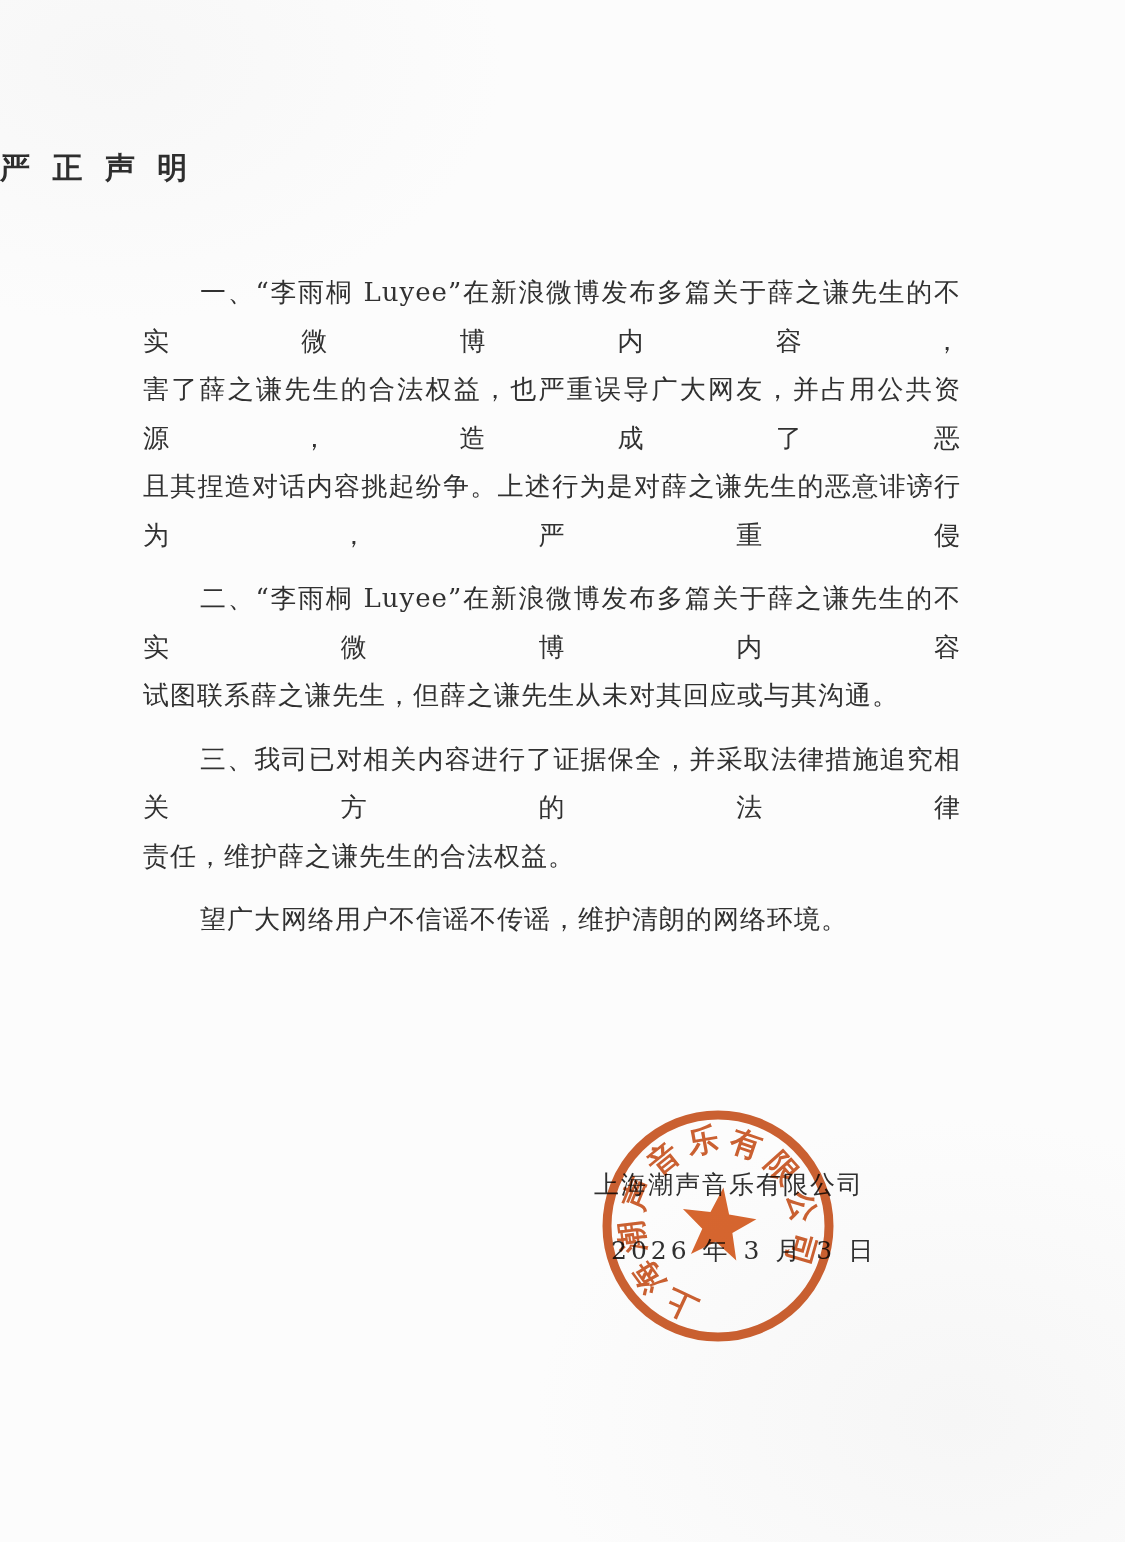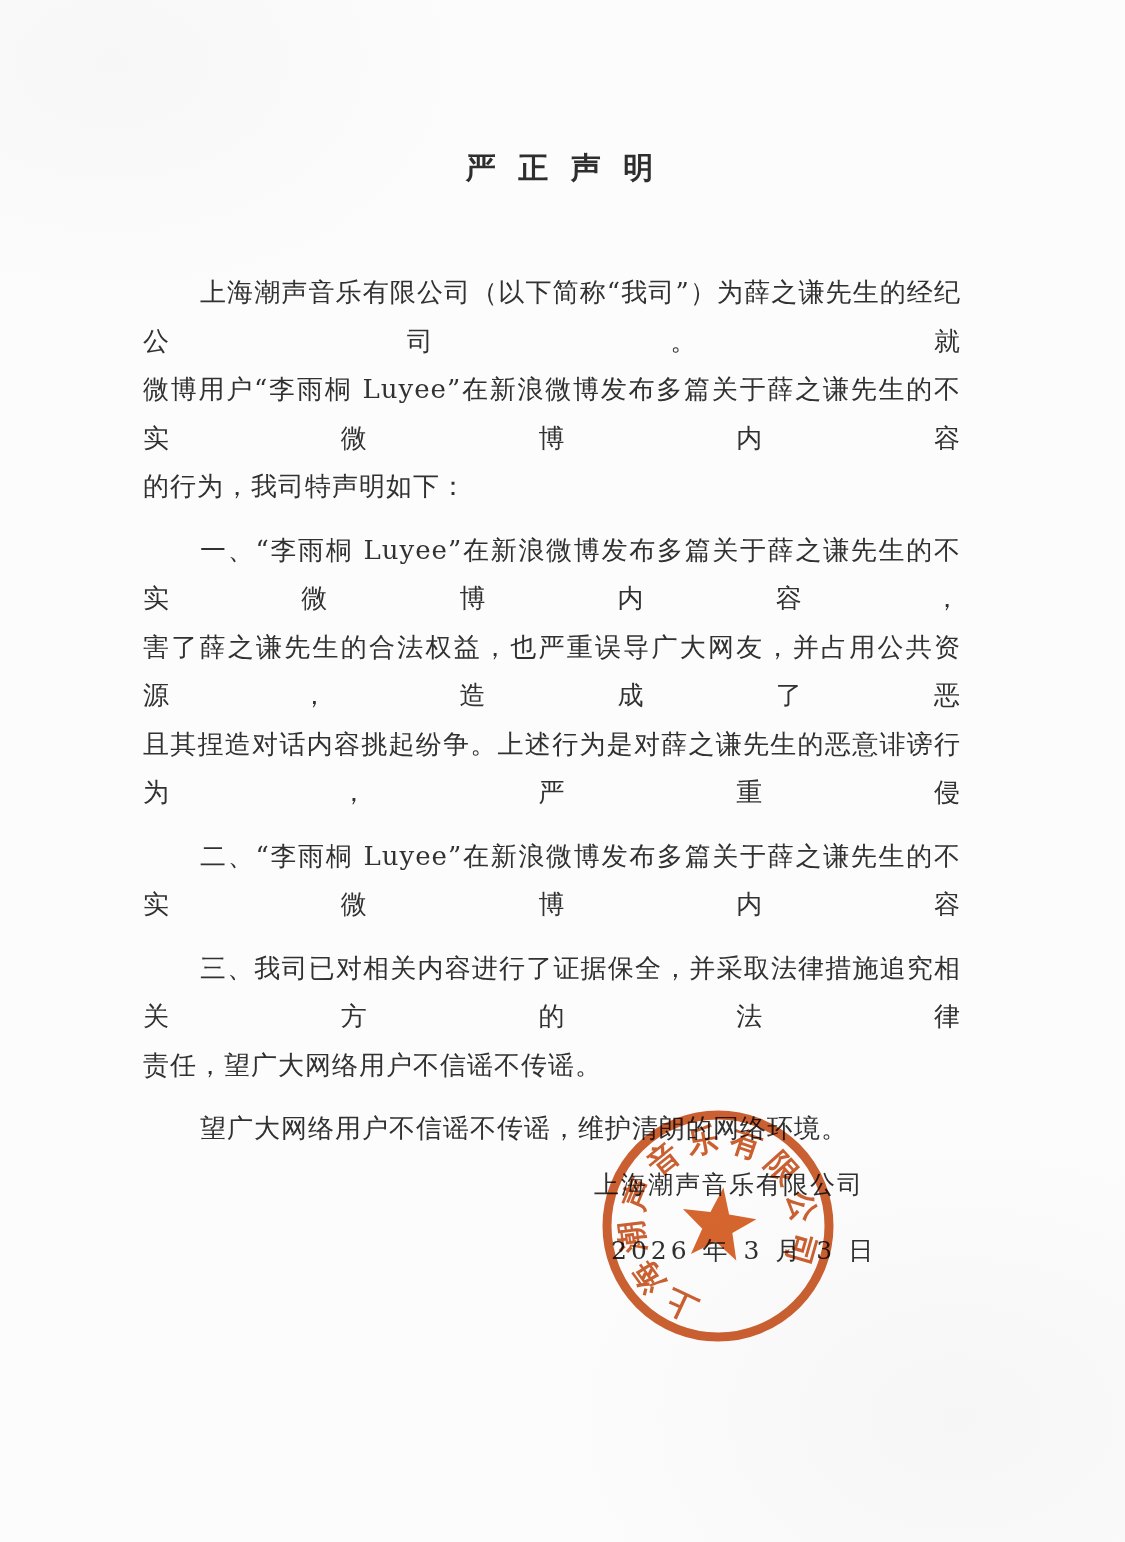--- a/index.html
+++ b/index.html
@@ -16,21 +16,21 @@
       radial-gradient(ellipse 600px 400px at 10% 4%, #f7f7f7 0%, rgba(247,247,247,0) 65%),
       #fcfcfc;
     font-family: "DejaVu Serif", "Liberation Serif", serif;
     color: #303030;
   }
   .doc-title {
     position: absolute;
     top: 148px;
     left: 0;
     width: 100%;
-    text-align: center;
+    text-align: left;
     font-size: 30px;
     font-weight: bold;
     letter-spacing: 6px;
     color: #2e2e2e;
   }
   .content {
     position: absolute;
     left: 143px;
     top: 268px;
     width: 818px;
@@ -87,39 +87,35 @@
 </style>
 </head>
 <body>
 
 <div>
 
   <div class="doc-title">严 正 声 明</div>
 
   <div class="content">
 
-    <div class="para">
-      <div class="line indent full">上海潮声音乐有限公司（以下简称“我司”）为薛之谦先生的经纪公司。就</div>
-      <div class="line full">微博用户“李雨桐 Luyee”在新浪微博发布多篇关于薛之谦先生的不实微博内容</div>
-      <div class="line">的行为，我司特声明如下：</div>
-    </div>
 
     <div class="para">
       <div class="line indent full">一、“李雨桐 Luyee”在新浪微博发布多篇关于薛之谦先生的不实微博内容，</div>
       <div class="line full">害了薛之谦先生的合法权益，也严重误导广大网友，并占用公共资源，造成了恶</div>
       <div class="line full">且其捏造对话内容挑起纷争。上述行为是对薛之谦先生的恶意诽谤行为，严重侵</div>
     </div>
 
     <div class="para">
       <div class="line indent full">二、“李雨桐 Luyee”在新浪微博发布多篇关于薛之谦先生的不实微博内容</div>
+      <div class="line">试图联系薛之谦先生，但薛之谦先生从未对其回应或与其沟通。</div>
     </div>
 
     <div class="para">
       <div class="line indent full">三、我司已对相关内容进行了证据保全，并采取法律措施追究相关方的法律</div>
-      <div class="line">责任，望广大网络用户不信谣不传谣。</div>
+      <div class="line">责任，维护薛之谦先生的合法权益。</div>
     </div>
 
     <div class="para">
       <div class="line indent">望广大网络用户不信谣不传谣，维护清朗的网络环境。</div>
     </div>
 
 
   </div>
 
   <div class="sig-company">上海潮声音乐有限公司</div>

